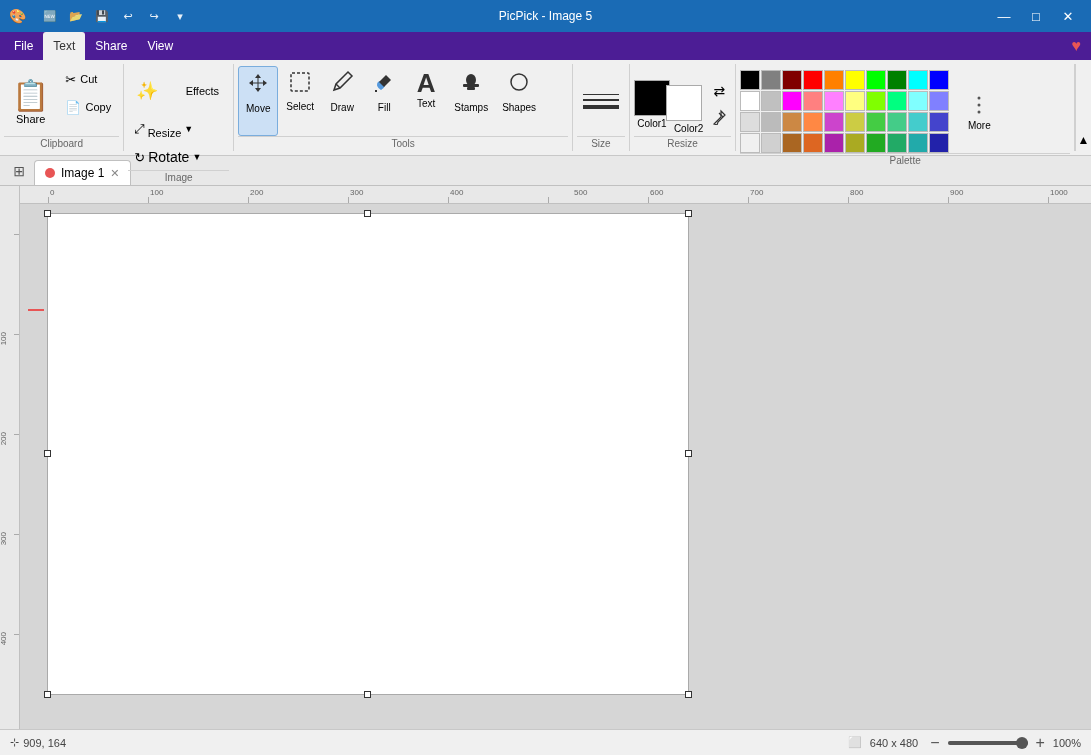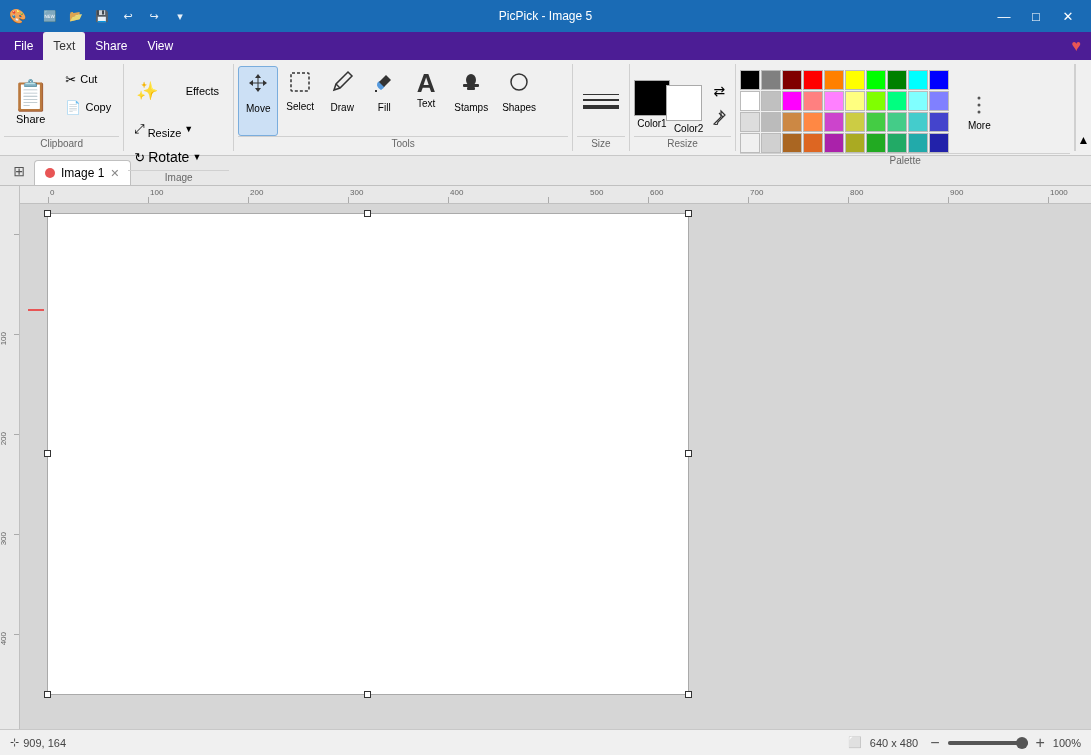--- a/index.html
+++ b/index.html
@@ -518,21 +518,21 @@
         <div class="ruler-num-h" style="left: 30px;">0</div>
         <div class="ruler-tick-h" style="left: 128px; height: 6px;"></div>
         <div class="ruler-num-h" style="left: 130px;">100</div>
         <div class="ruler-tick-h" style="left: 228px; height: 6px;"></div>
         <div class="ruler-num-h" style="left: 230px;">200</div>
         <div class="ruler-tick-h" style="left: 328px; height: 6px;"></div>
         <div class="ruler-num-h" style="left: 330px;">300</div>
         <div class="ruler-tick-h" style="left: 428px; height: 6px;"></div>
         <div class="ruler-num-h" style="left: 430px;">400</div>
         <div class="ruler-tick-h" style="left: 528px; height: 6px;"></div>
-        <div class="ruler-num-h" style="left: 522px; padding-left: 48px;">500</div>
+        <div class="ruler-num-h" style="left: 506px; padding-left: 48px;">500</div>
         <div class="ruler-tick-h" style="left: 628px; height: 6px;"></div>
         <div class="ruler-num-h" style="left: 630px;">600</div>
         <div class="ruler-tick-h" style="left: 728px; height: 6px;"></div>
         <div class="ruler-num-h" style="left: 730px;">700</div>
         <div class="ruler-tick-h" style="left: 828px; height: 6px;"></div>
         <div class="ruler-num-h" style="left: 830px;">800</div>
         <div class="ruler-tick-h" style="left: 928px; height: 6px;"></div>
         <div class="ruler-num-h" style="left: 930px;">900</div>
         <div class="ruler-tick-h" style="left: 1028px; height: 6px;"></div>
         <div class="ruler-num-h" style="left: 1030px;">1000</div>

